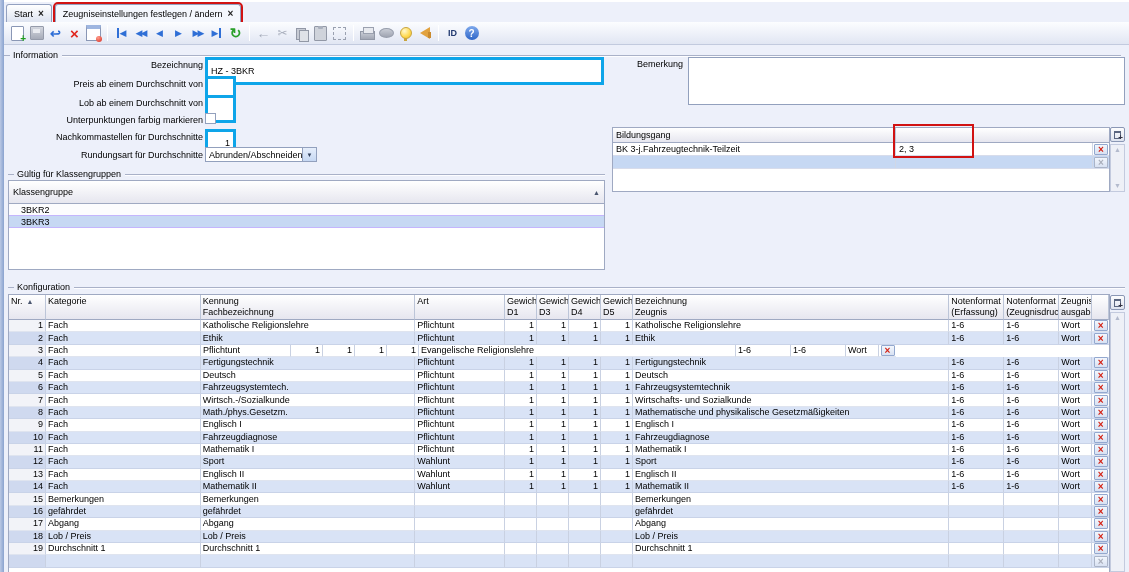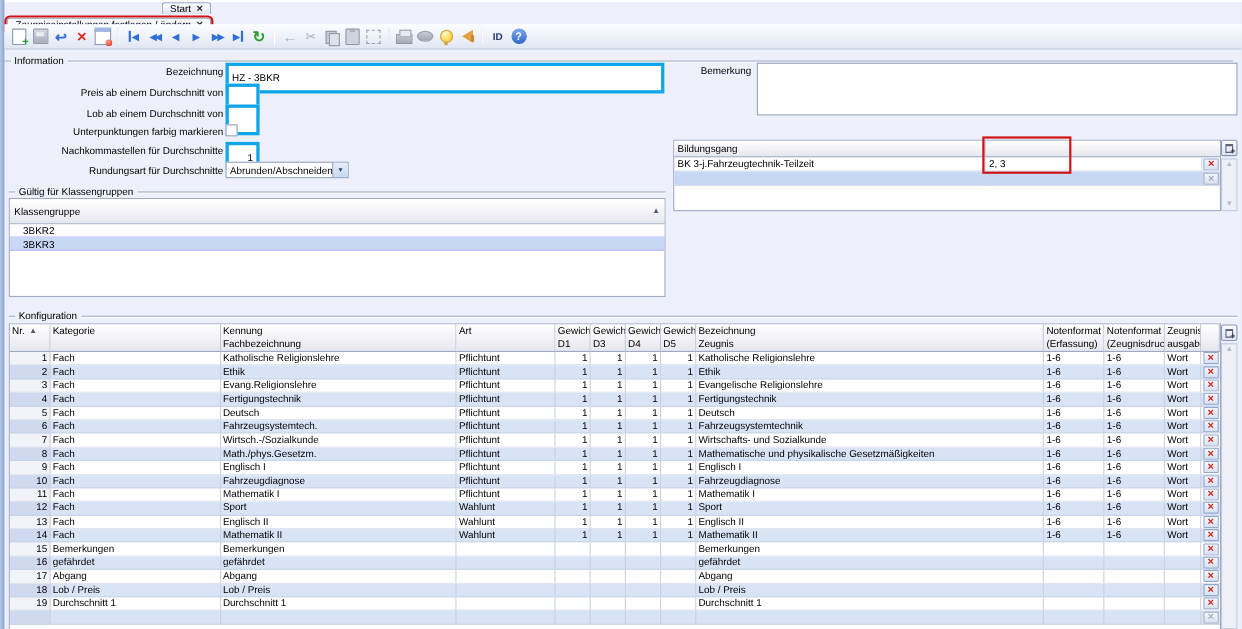--- a/index.html
+++ b/index.html
@@ -5,21 +5,21 @@
   html,body{margin:0;padding:0;background:#cfd6e8;}
   .window{position:relative;width:1129px;height:572px;background:#edf0fa;
     font-family:"Liberation Sans",sans-serif;font-size:9px;color:#000;overflow:hidden;}
   .window *{box-sizing:border-box;}
 
   .topstrip{position:absolute;left:0;top:0;width:1129px;height:2px;background:#ffffff;}
   .left-edge{position:absolute;left:0;top:0;width:4px;height:572px;
     background:linear-gradient(90deg,#bac8e4,#8aa3cf);}
 
   
-  .tabbar{position:absolute;left:6px;top:2px;height:20px;display:flex;align-items:flex-end;gap:3px;flex-direction:column;}
+  .tabbar{position:absolute;left:6px;top:2px;height:20px;display:flex;align-items:flex-end;gap:3px;}
   .tab{display:inline-flex;align-items:center;gap:5px;height:18px;padding:0 7px;
     border:1px solid #93a1c0;border-bottom:none;border-radius:3px 3px 0 0;
     background:linear-gradient(#ffffff,#dde3f0);white-space:nowrap;}
   .tab.active{background:#f4f7fd;outline:2px solid #d11212;}
   .tabclose{font-weight:bold;font-size:10px;line-height:9px;color:#222;}
 
   
   .toolbar{position:absolute;left:4px;top:22px;width:1125px;height:23px;
     background:linear-gradient(#fcfdff,#e1e6f3);border-bottom:1px solid #c2cade;
     display:flex;align-items:center;padding:0 4px;}
@@ -321,21 +321,20 @@
           <div class="kc kcol9">1-6</div>
           <div class="kc kcol10">1-6</div>
           <div class="kc kcol11">Wort</div>
           <div class="kc kcol12 x">
             <div class="xbtn">×</div>
           </div>
         </div>
         <div class="krow odd">
           <div class="kc kcol0 r">3</div>
           <div class="kc kcol1">Fach</div>
-          <div class="kc kcol2">Evang.Religionslehre</div>
           <div class="kc kcol3">Pflichtunt</div>
           <div class="kc kcol4 r">1</div>
           <div class="kc kcol5 r">1</div>
           <div class="kc kcol6 r">1</div>
           <div class="kc kcol7 r">1</div>
           <div class="kc kcol8">Evangelische Religionslehre</div>
           <div class="kc kcol9">1-6</div>
           <div class="kc kcol10">1-6</div>
           <div class="kc kcol11">Wort</div>
           <div class="kc kcol12 x">

